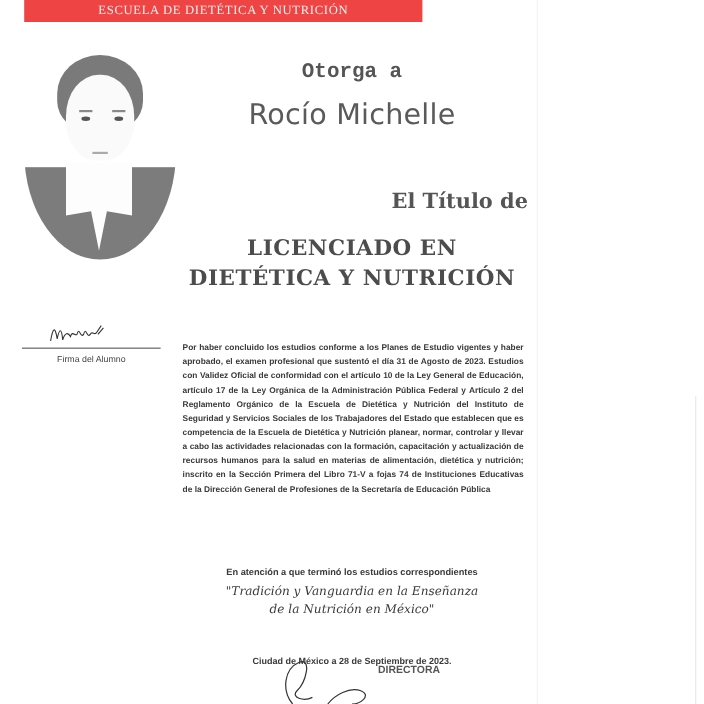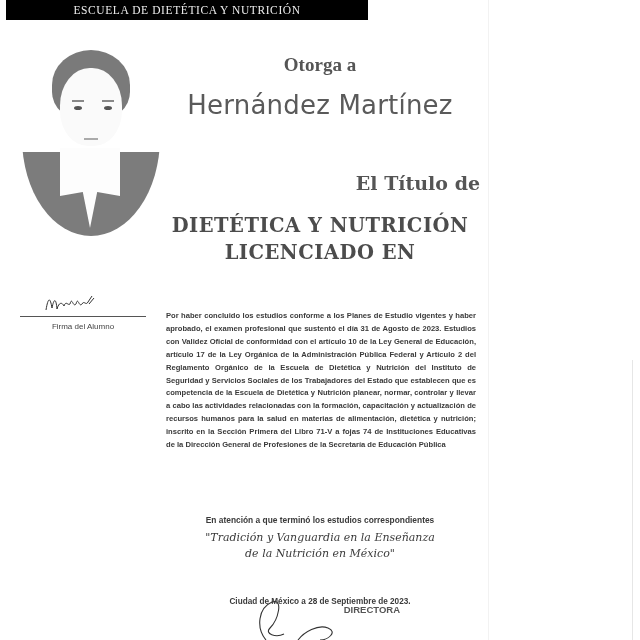--- a/index.html
+++ b/index.html
@@ -1,34 +1,34 @@
 <!DOCTYPE html>
 <html><head>
 <meta charset="utf-8">
 <style>
   html, body { margin:0; padding:0; }
   body { width:640px; height:640px; overflow:hidden; background:#ffffff; position:relative; font-family:"Liberation Sans", sans-serif; color:#3a3a3a; }
   .page-edge { position:absolute; left:488px; top:0; width:1px; height:640px; background:#f2f2f2; }
   .page-edge-right { position:absolute; left:632px; top:360px; width:1px; height:280px; background:#e6e6e6; }
-  .header-bar { position:absolute; left:6px; top:0; width:362px; height:20px; background:#000000; display:flex; align-items:center; justify-content:center; }
+  .header-bar { position:absolute; left:22px; top:0; width:362px; height:20px; background:#ef4444; display:flex; align-items:center; justify-content:center; }
   .header-bar span { font-family:"Liberation Serif", serif; font-size:11.5px; color:#eeeeee; letter-spacing:0.6px; }
   .photo { position:absolute; left:22px; top:40px; width:138px; height:196px; border-radius:50%; overflow:hidden; background:#ffffff; }
   .photo .hair { position:absolute; left:30px; top:10px; width:78px; height:70px; border-radius:50% 50% 40% 40%; background:#7a7a7a; }
   .photo .face { position:absolute; left:38px; top:28px; width:62px; height:78px; border-radius:48% 48% 45% 45%; background:#fafafa; }
   .photo .eye { position:absolute; top:66px; width:8px; height:4px; border-radius:50%; background:#555; }
   .photo .eye.l { left:52px; } .photo .eye.r { left:82px; }
   .photo .brow { position:absolute; top:60px; width:12px; height:2px; background:#888; }
   .photo .brow.l { left:50px; } .photo .brow.r { left:80px; }
   .photo .mouth { position:absolute; left:62px; top:98px; width:14px; height:2px; background:#aaa; }
   .photo .shoulders { position:absolute; left:0; top:112px; width:138px; height:90px; background:#7c7c7c; }
   .photo .collar { position:absolute; left:38px; top:108px; width:60px; height:80px; background:#fdfdfd; clip-path:polygon(0 0,100% 0,100% 60%,62% 55%,50% 100%,38% 55%,0 60%); }
   .sig-student { position:absolute; left:42px; top:292px; width:56px; height:22px; }
   .sig-line { position:absolute; left:20px; top:316px; width:126px; height:1px; background:#555; }
   .sig-label { position:absolute; left:20px; top:322px; width:126px; text-align:center; font-size:8px; color:#444; }
-  .otorga { position:absolute; left:160px; top:54px; width:320px; text-align:center; font-family:Liberation Serif, serif; font-weight:bold; font-size:19px; color:#555; }
+  .otorga { position:absolute; left:160px; top:54px; width:320px; text-align:center; font-family:Liberation Mono, monospace; font-weight:bold; font-size:19px; color:#555; }
   .name { position:absolute; left:160px; top:90px; width:320px; text-align:center; font-family:"DejaVu Sans", sans-serif; font-size:26px; line-height:30px; color:#5a5a5a; letter-spacing:0.2px; }
   .titulo-de { position:absolute; left:160px; top:172px; width:320px; text-align:right; font-family:"DejaVu Serif", serif; font-weight:bold; font-size:19px; color:#555; }
   .degree { position:absolute; left:155px; top:212px; width:330px; text-align:center; font-family:"DejaVu Serif", serif; font-weight:bold; font-size:19.5px; line-height:27px; color:#4c4c4c; letter-spacing:0.5px; }
   .body-text { position:absolute; left:166px; top:310px; width:310px; font-size:7.6px; line-height:12.9px; color:#3a3a3a; text-align:justify; font-weight:bold; }
   .conclusion { position:absolute; left:160px; top:514px; width:320px; text-align:center; font-size:8.4px; line-height:12px; color:#3a3a3a; font-weight:bold; }
   .motto { position:absolute; left:160px; top:530px; width:320px; text-align:center; font-family:"DejaVu Serif", serif; font-style:italic; font-size:11px; line-height:16px; color:#3a3a3a; }
   .place-date { position:absolute; left:160px; top:573px; width:320px; text-align:center; font-size:8.2px; color:#3a3a3a; font-weight:bold;margin-top:24px; }
   .director-label { position:absolute; left:240px; top:604px; width:160px; text-align:right; font-size:9.5px; font-weight:bold; color:#555; }
   .sig-director { position:absolute; left:248px; top:598px; width:110px; height:42px; }
 </style>
@@ -55,26 +55,26 @@
 </div>
 
 <svg class="sig-student" viewBox="0 0 56 22">
   <path d="M4 18 C6 6, 8 4, 10 16 C12 6, 14 6, 15 17 C17 10, 20 10, 22 14 C24 8, 26 14, 28 12 C30 4, 31 16, 34 12 C36 4, 37 16, 40 12 C42 8, 44 14, 46 10 L50 4 M47 12 L52 6" fill="none" stroke="#333" stroke-width="1"></path>
 </svg>
 <div class="sig-line"></div>
 <div class="sig-label">Firma del Alumno</div>
 
 <div class="otorga">Otorga a</div>
 <div class="name">
-  <div>Hernández Martínez</div>
+  <div>Rocío Michelle</div>
 </div>
 <div class="titulo-de">El Título de</div>
 <div class="degree">
+  <div>LICENCIADO EN</div>
   <div>DIETÉTICA Y NUTRICIÓN</div>
-  <div>LICENCIADO EN</div>
 </div>
 
 <div class="body-text">Por haber concluido los estudios conforme a los Planes de Estudio vigentes y haber aprobado, el examen profesional que sustentó el día 31 de Agosto de 2023. Estudios con Validez Oficial de conformidad con el artículo 10 de la Ley General de Educación, artículo 17 de la Ley Orgánica de la Administración Pública Federal y Artículo 2 del Reglamento Orgánico de la Escuela de Dietética y Nutrición del Instituto de Seguridad y Servicios Sociales de los Trabajadores del Estado que establecen que es competencia de la Escuela de Dietética y Nutrición planear, normar, controlar y llevar a cabo las actividades relacionadas con la formación, capacitación y actualización de recursos humanos para la salud en materias de alimentación, dietética y nutrición; inscrito en la Sección Primera del Libro 71-V a fojas 74 de Instituciones Educativas de la Dirección General de Profesiones de la Secretaría de Educación Pública</div>
 
 <div class="conclusion">
   <div>En atención a que terminó los estudios correspondientes</div>
 </div>
 
 <div class="motto">
   <div>"Tradición y Vanguardia en la Enseñanza</div>

